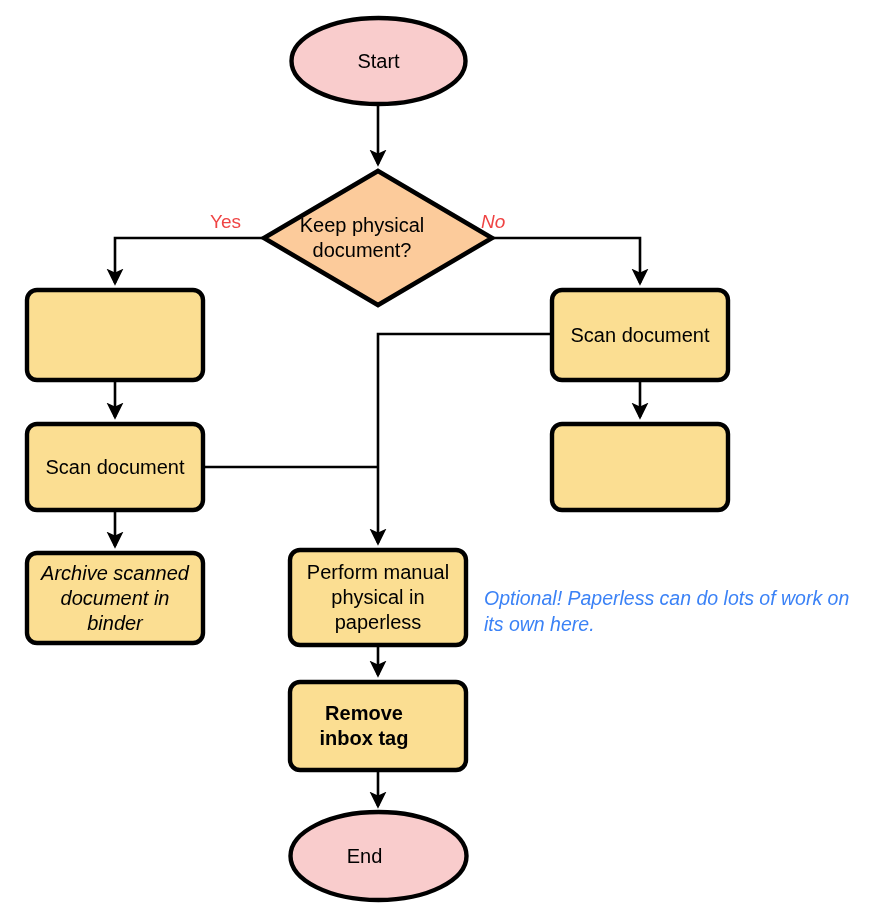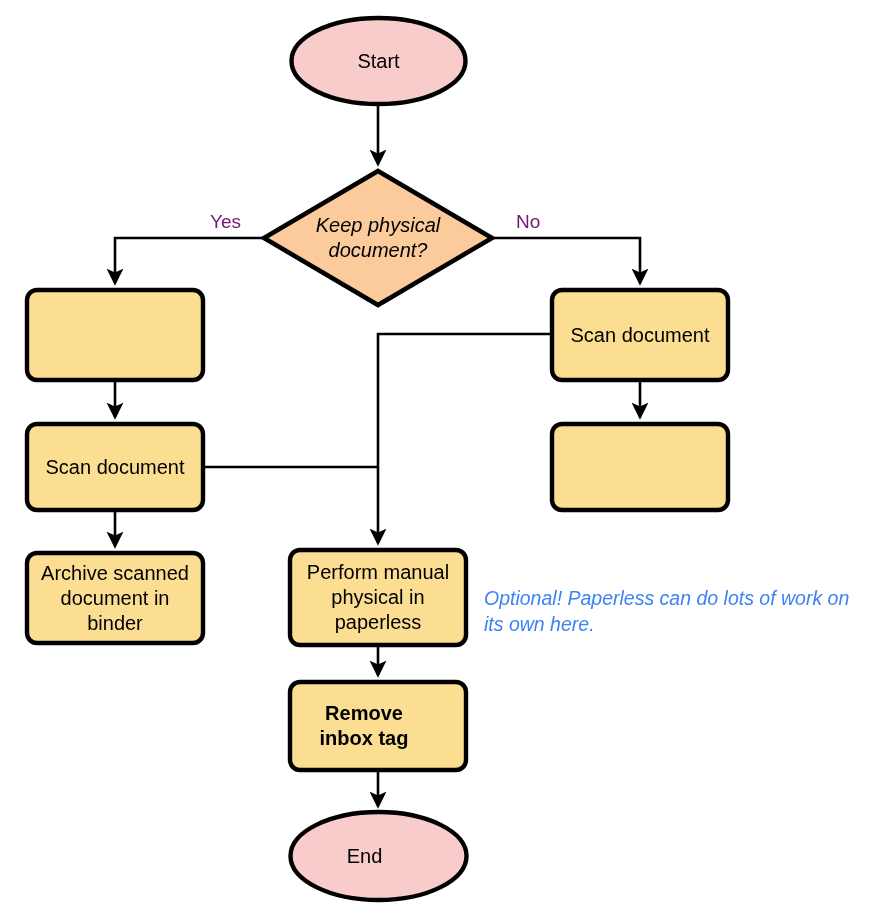--- a/index.html
+++ b/index.html
@@ -33,21 +33,21 @@
     text-align: center;
     color: #000000;
     font-family: "Liberation Sans", sans-serif;
     font-size: 20px;
     line-height: 25px;
     white-space: pre-line;
     pointer-events: none;
   }
   .edge-label {
     position: absolute;
-    color: #701a75;
+    color: #ef4444;
     font-family: "Liberation Sans", sans-serif;
     font-size: 19px;
     line-height: 22px;
     white-space: nowrap;
   }
   .note-text {
     position: absolute;
     color: #3b82f6;
     font-family: "Liberation Sans", sans-serif;
     font-style: italic;
@@ -103,42 +103,42 @@
     <rect x="552" y="424" width="176" height="86" rx="10" ry="10" fill="#FBDE92" stroke="#000000" stroke-width="4.4"></rect>
 
     <rect x="290" y="550" width="176" height="95" rx="10" ry="10" fill="#FBDE92" stroke="#000000" stroke-width="4.4"></rect>
     <rect x="290" y="682" width="176" height="88" rx="10" ry="10" fill="#FBDE92" stroke="#000000" stroke-width="4.4"></rect>
 
     <ellipse cx="378.5" cy="856" rx="88" ry="44" fill="#F9CCCC" stroke="#000000" stroke-width="4.4"></ellipse>
   </svg>
 
   <div class="node-label" style="left:290px; top:17px; width:177px; height:88px;">Start</div>
 
-  <div class="node-label" style="left:264px; top:171px; width:228px; height:134px;font-style:italic;">Keep physical
+  <div class="node-label" style="left:248px; top:171px; width:228px; height:134px;">Keep physical
 document?</div>
 
 
   <div class="node-label" style="left:27px; top:424px; width:176px; height:86px;">Scan document</div>
 
-  <div class="node-label" style="left:27px; top:553px; width:176px; height:90px;">Archive scanned
+  <div class="node-label" style="left:27px; top:553px; width:176px; height:90px;font-style:italic;">Archive scanned
 document in
 binder</div>
 
   <div class="node-label" style="left:552px; top:290px; width:176px; height:90px;">Scan document</div>
 
 
   <div class="node-label" style="left:290px; top:550px; width:176px; height:95px;">Perform manual
 physical in
 paperless</div>
 
   <div class="node-label" style="left:276px; top:682px; width:176px; height:88px;font-weight:bold;">Remove
 inbox tag</div>
 
   <div class="node-label" style="left:276px; top:812px; width:177px; height:88px;">End</div>
 
   <div class="edge-label" style="left:210px; top:211px;">Yes</div>
 
-  <div class="edge-label" style="left:516px; top:211px;">No</div>
+  <div class="edge-label" style="left:481px; top:211px;font-style:italic;">No</div>
 
   <div class="note-text" style="left:484px; top:585px; width:404px;">Optional! Paperless can do lots of work on
 its own here.</div>
 
 </div>
 
 </body></html>

